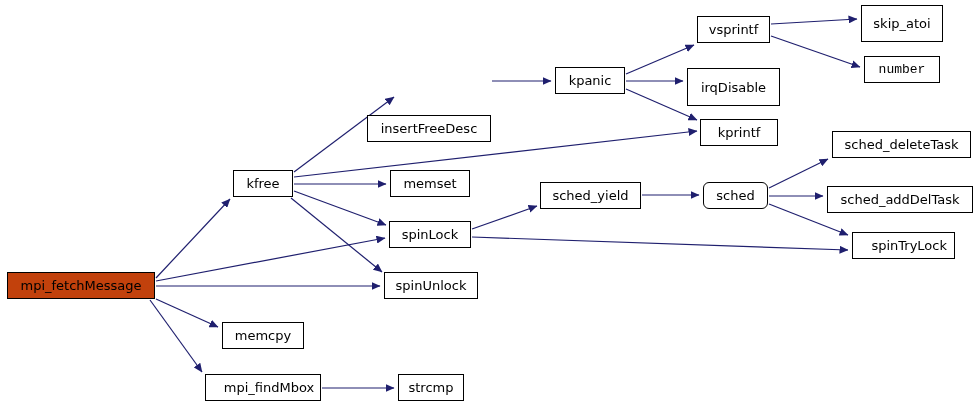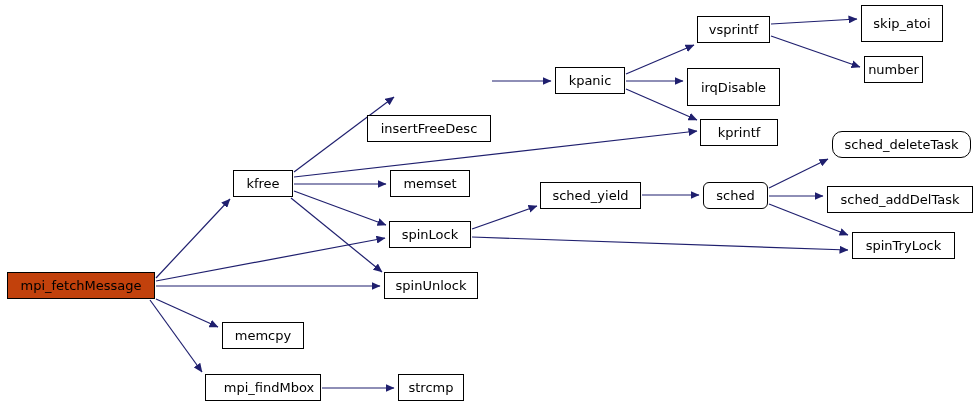--- a/index.html
+++ b/index.html
@@ -121,26 +121,26 @@
       </div>
       <div class="node" style="left: 700px; top: 119px; width: 78px; height: 27px;">
         <span class="node-label">kprintf</span>
       </div>
       <div class="node" style="left: 703px; top: 182px; width: 65px; height: 27px; border-radius: 6px;">
         <span class="node-label">sched</span>
       </div>
       <div class="node" style="left: 861px; top: 5px; width: 82px; height: 37px;">
         <span class="node-label">skip_atoi</span>
       </div>
-      <div class="node" style="left: 864px; top: 56px; width: 59px; height: 27px;">
+      <div class="node" style="left: 864px; top: 56px; width: 76px; height: 27px; font-family: Liberation Mono, monospace;">
         <span class="node-label">number</span>
       </div>
-      <div class="node" style="left: 832px; top: 131px; width: 139px; height: 27px; border-radius: 10px;">
+      <div class="node" style="left: 832px; top: 131px; width: 139px; height: 27px;">
         <span class="node-label">sched_deleteTask</span>
       </div>
       <div class="node" style="left: 827px; top: 186px; width: 146px; height: 27px;">
         <span class="node-label">sched_addDelTask</span>
       </div>
-      <div class="node" style="left: 852px; top: 232px; width: 103px; height: 27px;">
+      <div class="node" style="left: 852px; top: 232px; width: 103px; height: 27px; justify-content: flex-end;">
         <span class="node-label">spinTryLock</span>
       </div>
     </div>
 </div>
 
 </body></html>

